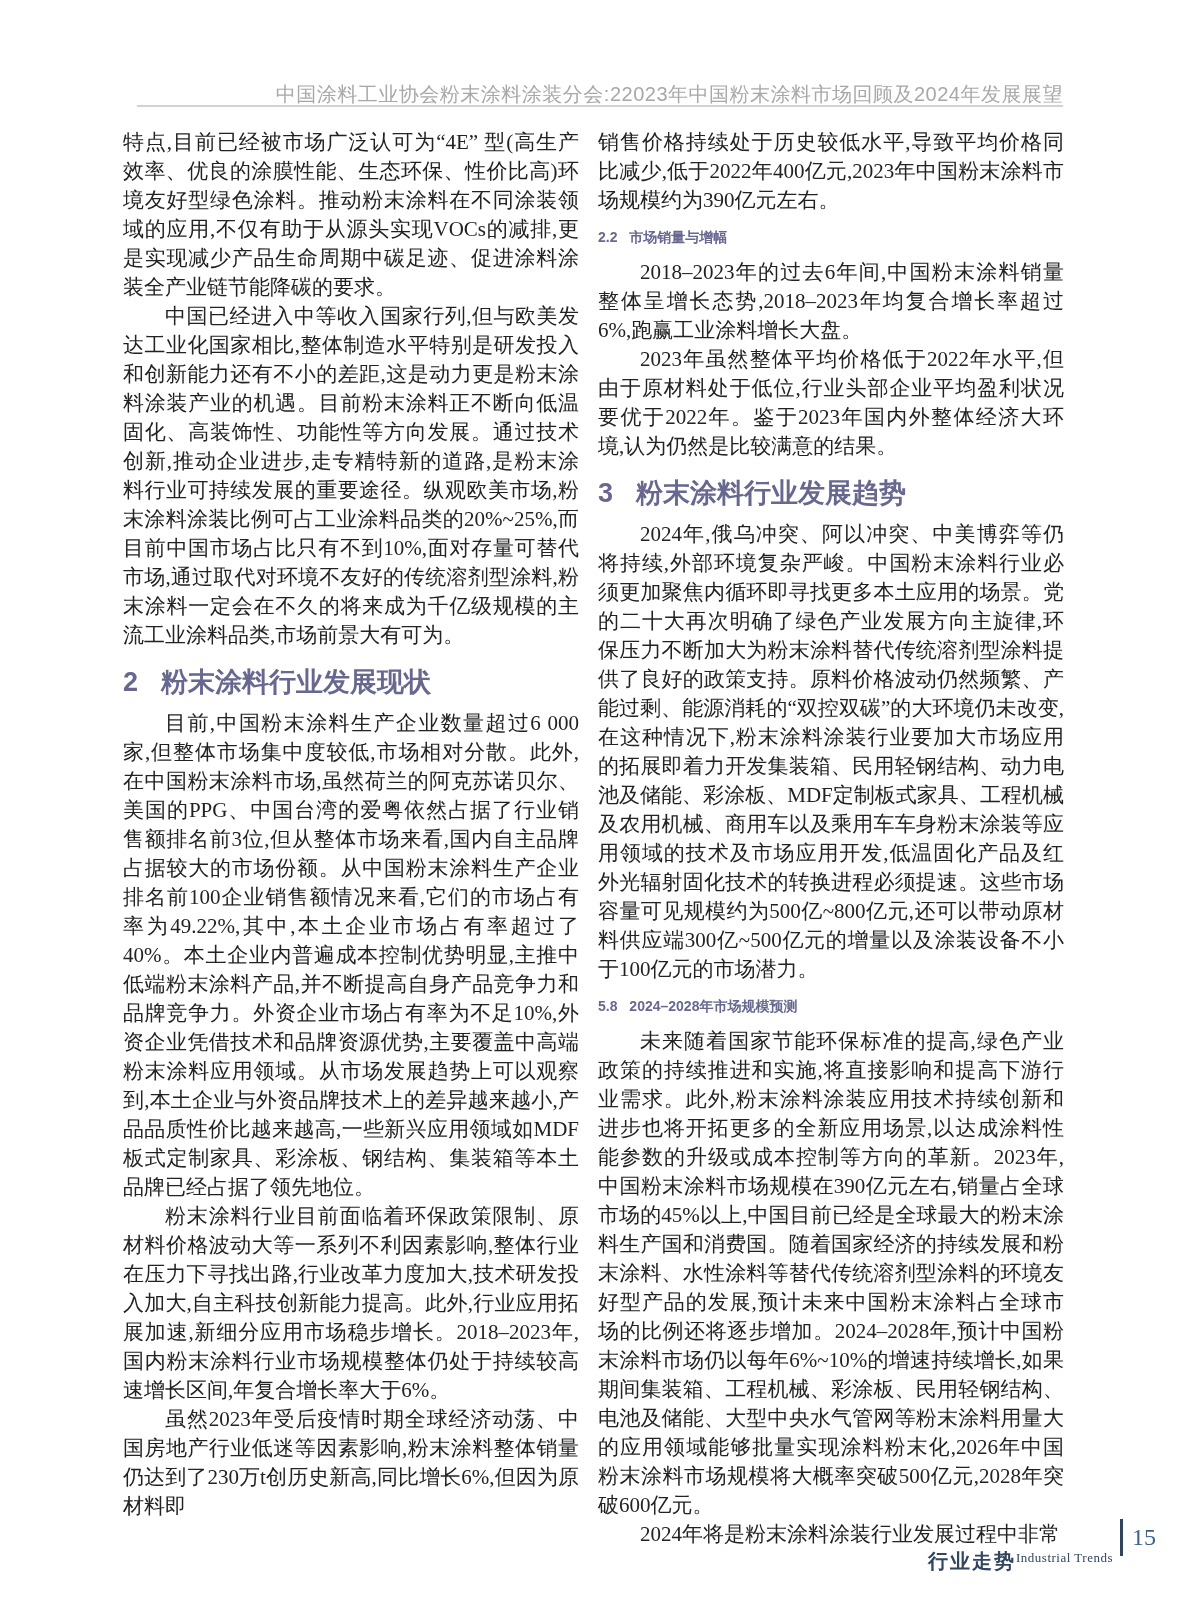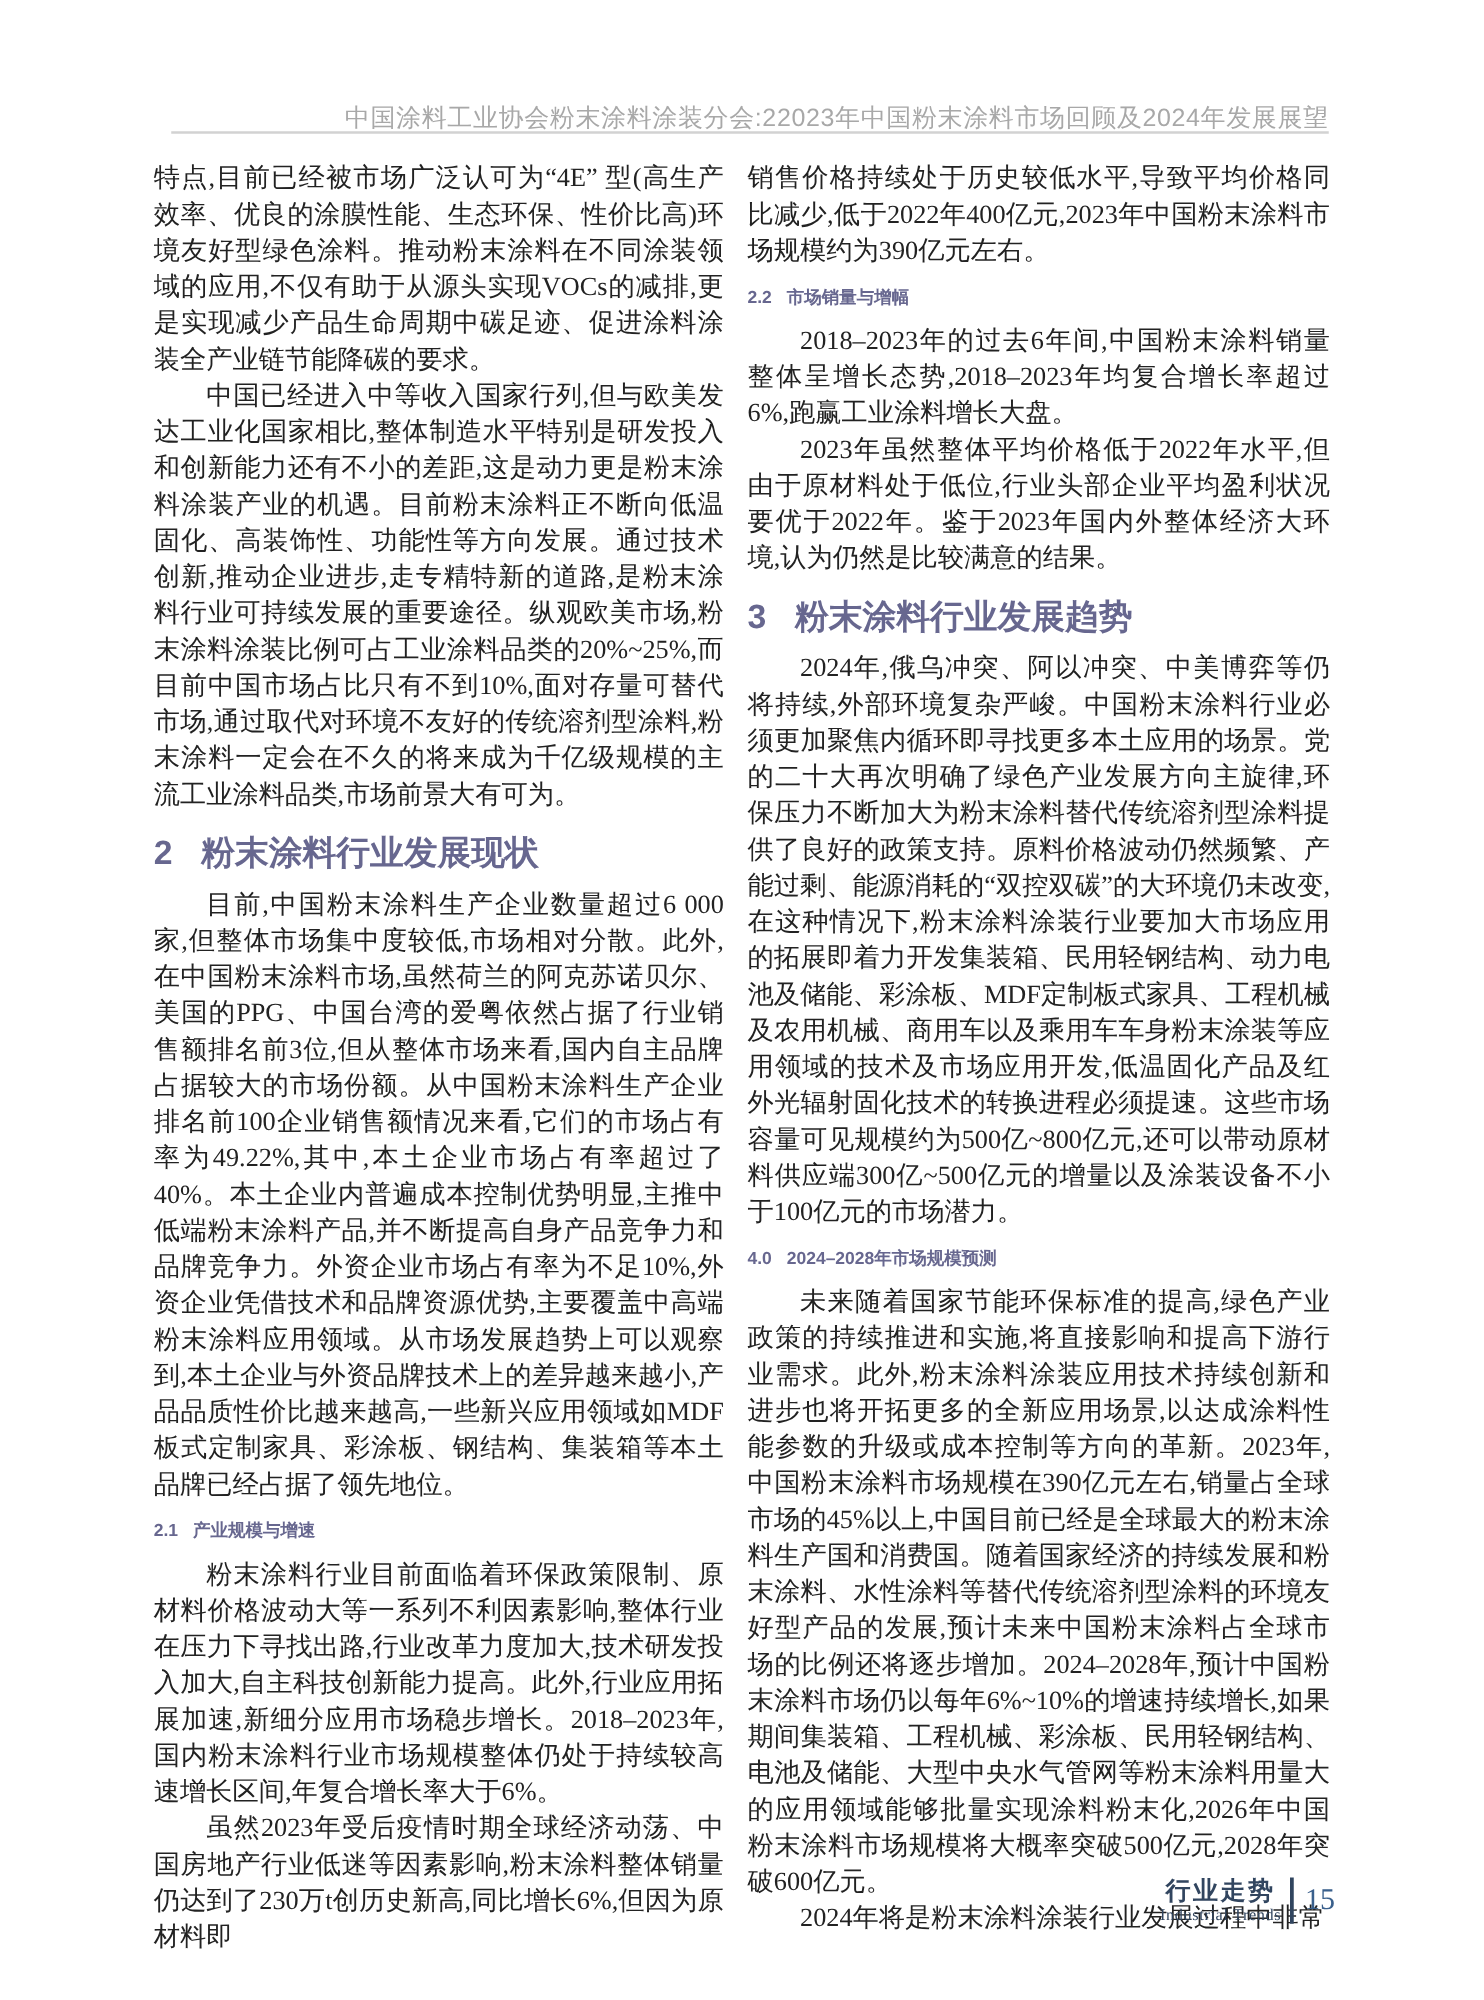--- a/index.html
+++ b/index.html
@@ -44,21 +44,21 @@
     font-family:"Liberation Sans","DejaVu Sans",sans-serif;
     font-size:14px;line-height:30px;font-weight:bold;color:#67678f;
   }
   .sub-heading .sec-num{margin-right:0.85em;}
 
   
   .footer{
     position:absolute;top:1502px;left:928px;
     display:flex;align-items:center;
   }
-  .footer-labels{display:flex;flex-direction:column;align-items:center;}
+  .footer-labels{display:flex;flex-direction:row;align-items:flex-start;margin-top:48px;}
   .footer-cn{
     font-family:"Liberation Sans","DejaVu Sans",sans-serif;
     font-size:20px;font-weight:bold;color:#31455f;letter-spacing:2px;line-height:22px;
   }
   .footer-en{
     font-family:"Liberation Serif","DejaVu Serif",serif;
     font-size:13px;color:#31455f;line-height:15px;letter-spacing:0.5px;
   }
   .footer-bar{width:3px;height:37px;background:#31455f;margin:0 9px 0 7px;}
   .footer-page{
@@ -72,33 +72,32 @@
 <div class="page">
 
   <span class="header-text">中国涂料工业协会粉末涂料涂装分会:22023年中国粉末涂料市场回顾及2024年发展展望</span>
   <div class="header-rule"></div>
 
   <div class="col col-left">
     <p class="body-para no-indent">特点,目前已经被市场广泛认可为“4E” 型(高生产效率、优良的涂膜性能、生态环保、性价比高)环境友好型绿色涂料。推动粉末涂料在不同涂装领域的应用,不仅有助于从源头实现VOCs的减排,更是实现减少产品生命周期中碳足迹、促进涂料涂装全产业链节能降碳的要求。</p>
     <p class="body-para">中国已经进入中等收入国家行列,但与欧美发达工业化国家相比,整体制造水平特别是研发投入和创新能力还有不小的差距,这是动力更是粉末涂料涂装产业的机遇。目前粉末涂料正不断向低温固化、高装饰性、功能性等方向发展。通过技术创新,推动企业进步,走专精特新的道路,是粉末涂料行业可持续发展的重要途径。纵观欧美市场,粉末涂料涂装比例可占工业涂料品类的20%~25%,而目前中国市场占比只有不到10%,面对存量可替代市场,通过取代对环境不友好的传统溶剂型涂料,粉末涂料一定会在不久的将来成为千亿级规模的主流工业涂料品类,市场前景大有可为。</p>
     <h2 class="section-heading"><span class="sec-num">2</span><span>粉末涂料行业发展现状</span></h2>
     <p class="body-para">目前,中国粉末涂料生产企业数量超过6 000家,但整体市场集中度较低,市场相对分散。此外,在中国粉末涂料市场,虽然荷兰的阿克苏诺贝尔、美国的PPG、中国台湾的爱粤依然占据了行业销售额排名前3位,但从整体市场来看,国内自主品牌占据较大的市场份额。从中国粉末涂料生产企业排名前100企业销售额情况来看,它们的市场占有率为49.22%,其中,本土企业市场占有率超过了40%。本土企业内普遍成本控制优势明显,主推中低端粉末涂料产品,并不断提高自身产品竞争力和品牌竞争力。外资企业市场占有率为不足10%,外资企业凭借技术和品牌资源优势,主要覆盖中高端粉末涂料应用领域。从市场发展趋势上可以观察到,本土企业与外资品牌技术上的差异越来越小,产品品质性价比越来越高,一些新兴应用领域如MDF板式定制家具、彩涂板、钢结构、集装箱等本土品牌已经占据了领先地位。</p>
-    <h3 class="sub-heading"><span class="sec-num">2.1</span><span>产业规模与增速</span></h3>
     <p class="body-para">粉末涂料行业目前面临着环保政策限制、原材料价格波动大等一系列不利因素影响,整体行业在压力下寻找出路,行业改革力度加大,技术研发投入加大,自主科技创新能力提高。此外,行业应用拓展加速,新细分应用市场稳步增长。2018–2023年,国内粉末涂料行业市场规模整体仍处于持续较高速增长区间,年复合增长率大于6%。</p>
     <p class="body-para">虽然2023年受后疫情时期全球经济动荡、中国房地产行业低迷等因素影响,粉末涂料整体销量仍达到了230万t创历史新高,同比增长6%,但因为原材料即</p>
   </div>
 
   <div class="col col-right">
     <p class="body-para no-indent">销售价格持续处于历史较低水平,导致平均价格同比减少,低于2022年400亿元,2023年中国粉末涂料市场规模约为390亿元左右。</p>
     <h3 class="sub-heading"><span class="sec-num">2.2</span><span>市场销量与增幅</span></h3>
     <p class="body-para">2018–2023年的过去6年间,中国粉末涂料销量整体呈增长态势,2018–2023年均复合增长率超过6%,跑赢工业涂料增长大盘。</p>
     <p class="body-para">2023年虽然整体平均价格低于2022年水平,但由于原材料处于低位,行业头部企业平均盈利状况要优于2022年。鉴于2023年国内外整体经济大环境,认为仍然是比较满意的结果。</p>
     <h2 class="section-heading"><span class="sec-num">3</span><span>粉末涂料行业发展趋势</span></h2>
     <p class="body-para">2024年,俄乌冲突、阿以冲突、中美博弈等仍将持续,外部环境复杂严峻。中国粉末涂料行业必须更加聚焦内循环即寻找更多本土应用的场景。党的二十大再次明确了绿色产业发展方向主旋律,环保压力不断加大为粉末涂料替代传统溶剂型涂料提供了良好的政策支持。原料价格波动仍然频繁、产能过剩、能源消耗的“双控双碳”的大环境仍未改变,在这种情况下,粉末涂料涂装行业要加大市场应用的拓展即着力开发集装箱、民用轻钢结构、动力电池及储能、彩涂板、MDF定制板式家具、工程机械及农用机械、商用车以及乘用车车身粉末涂装等应用领域的技术及市场应用开发,低温固化产品及红外光辐射固化技术的转换进程必须提速。这些市场容量可见规模约为500亿~800亿元,还可以带动原材料供应端300亿~500亿元的增量以及涂装设备不小于100亿元的市场潜力。</p>
-    <h3 class="sub-heading"><span class="sec-num">4.0</span><span>2024–2028年市场规模预测</span></h3>
+    <h3 class="sub-heading"><span class="sec-num">5.8</span><span>2024–2028年市场规模预测</span></h3>
     <p class="body-para">未来随着国家节能环保标准的提高,绿色产业政策的持续推进和实施,将直接影响和提高下游行业需求。此外,粉末涂料涂装应用技术持续创新和进步也将开拓更多的全新应用场景,以达成涂料性能参数的升级或成本控制等方向的革新。2023年,中国粉末涂料市场规模在390亿元左右,销量占全球市场的45%以上,中国目前已经是全球最大的粉末涂料生产国和消费国。随着国家经济的持续发展和粉末涂料、水性涂料等替代传统溶剂型涂料的环境友好型产品的发展,预计未来中国粉末涂料占全球市场的比例还将逐步增加。2024–2028年,预计中国粉末涂料市场仍以每年6%~10%的增速持续增长,如果期间集装箱、工程机械、彩涂板、民用轻钢结构、电池及储能、大型中央水气管网等粉末涂料用量大的应用领域能够批量实现涂料粉末化,2026年中国粉末涂料市场规模将大概率突破500亿元,2028年突破600亿元。</p>
     <p class="body-para">2024年将是粉末涂料涂装行业发展过程中非常</p>
   </div>
 
   <div class="footer">
     <div class="footer-labels">
       <span class="footer-cn">行业走势</span>
       <span class="footer-en">Industrial Trends</span>
     </div>
     <div class="footer-bar"></div>

